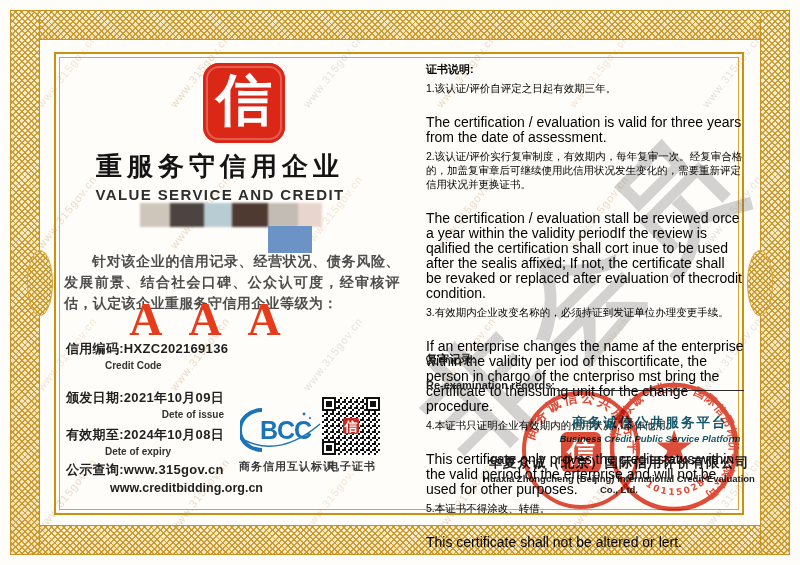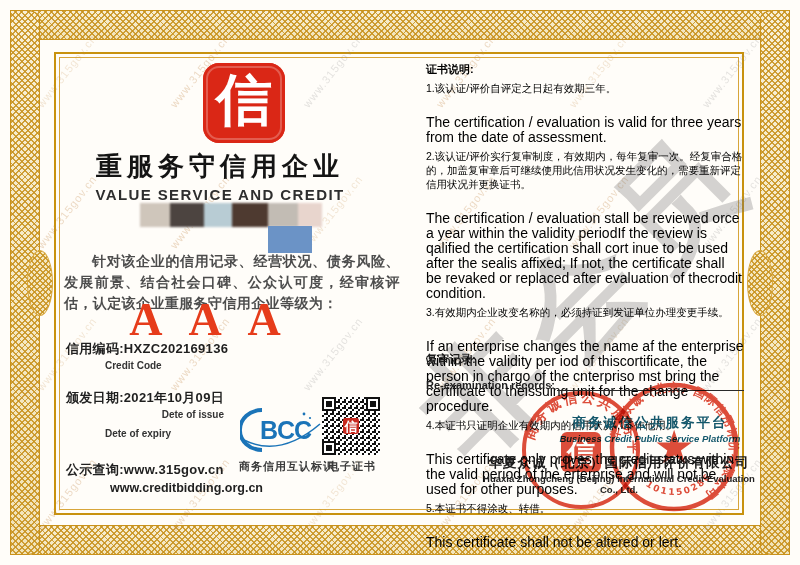--- a/index.html
+++ b/index.html
@@ -170,20 +170,21 @@
 
     <div class="field f1">
       <div class="lab">信用编码:HXZC202169136</div>
       <div class="sub">Credit Code</div>
     </div>
     <div class="field f2">
       <div class="lab">颁发日期:2021年10月09日</div>
       <div class="sub">Dete of issue</div>
     </div>
     <div class="field f3">
+      <div class="lab">有效期至:2024年10月08日</div>
       <div class="sub">Dete of expiry</div>
     </div>
     <div class="field f4">
       <div class="lab">公示查询:www.315gov.cn</div>
     </div>
     <div class="url2">www.creditbidding.org.cn</div>
 
     <div class="bcc">
       <svg width="82" height="50" viewBox="0 0 82 50">
         <path d="M22,4 A21,19 0 1 0 22,44" fill="none" stroke="#1b74b8" stroke-width="4"></path>

